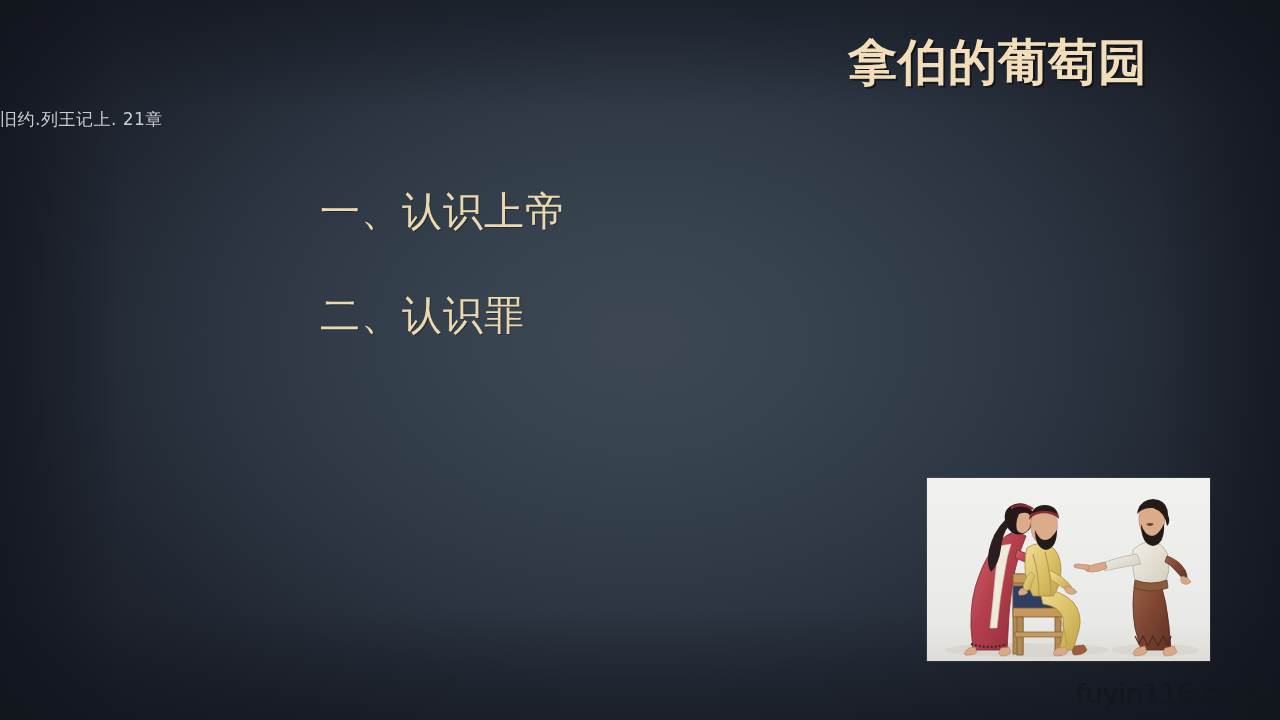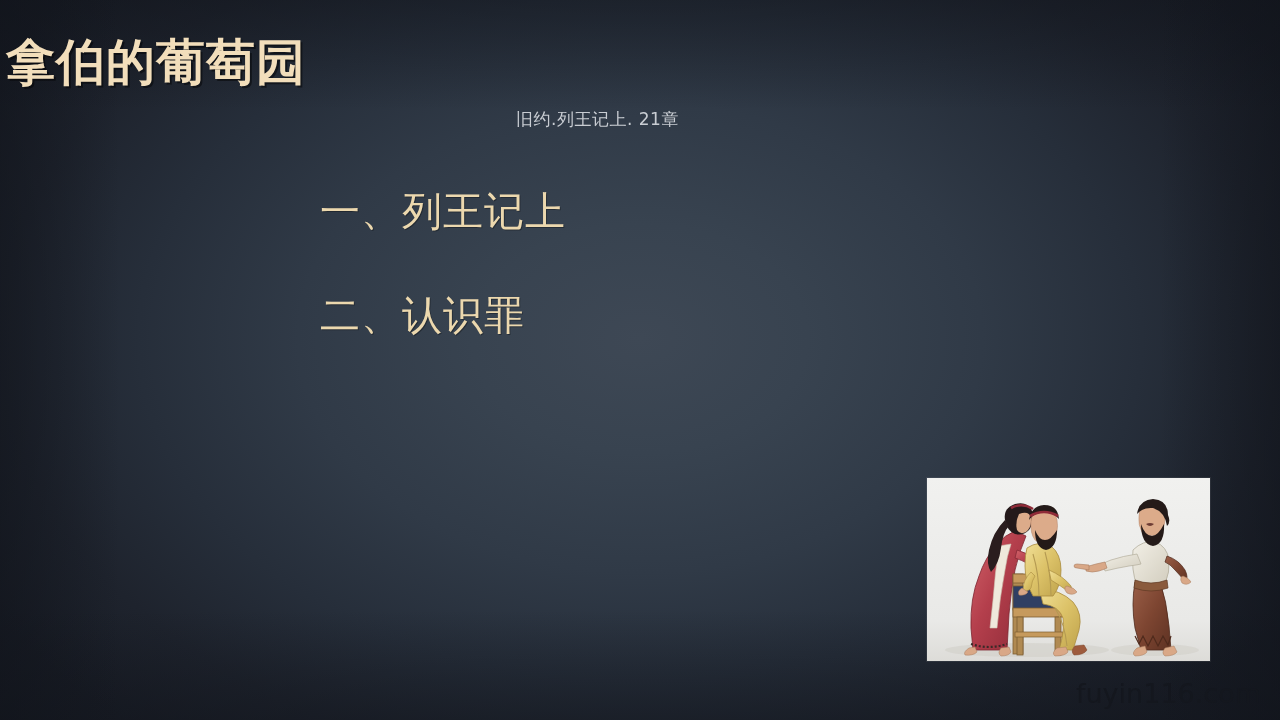--- a/index.html
+++ b/index.html
@@ -25,36 +25,36 @@
     background:
       linear-gradient(to right, rgba(16,19,26,0.55) 0px, rgba(16,19,26,0.0) 120px),
       linear-gradient(to left,  rgba(16,19,26,0.55) 0px, rgba(16,19,26,0.0) 120px),
       linear-gradient(to bottom, rgba(16,19,26,0.45) 0px, rgba(16,19,26,0.0) 110px),
       linear-gradient(to top,    rgba(16,19,26,0.45) 0px, rgba(16,19,26,0.0) 110px);
   }
 
   #title {
     position: absolute;
     top: 30px;
-    left: 6px;
+    left: 15px;
     width: 1133px;
-    text-align: left;
+    text-align: right;
     font-size: 49px;
     font-weight: bold;
     letter-spacing: 1px;
     color: #f2debb;
     text-shadow: 2px 2px 0 rgba(0,0,0,0.45);
     white-space: nowrap;
   }
   #subtitle {
     position: absolute;
     top: 108px;
     left: 0;
     width: 1195px;
-    text-align: center;
+    text-align: left;
     font-size: 17px;
     font-weight: normal;
     letter-spacing: 0.5px;
     color: #c9cdd3;
     white-space: nowrap;
   }
 
   #outline {
     position: absolute;
     left: 320px;
@@ -100,21 +100,21 @@
 
 <div id="slide">
 
   <div id="vignette"></div>
 
   <div id="title">拿伯的葡萄园</div>
 
   <div id="subtitle">旧约.列王记上. 21章</div>
 
   <div id="outline">
-    <div class="outline-item i1">一、列王记上</div>
+    <div class="outline-item i1">一、认识上帝</div>
     <div class="outline-item i2">二、认识罪</div>
   </div>
 
   <div id="illustration">
     <svg width="283" height="183" viewBox="0 0 283 183" xmlns="http://www.w3.org/2000/svg">
       <defs>
         <linearGradient id="bgPaper" x1="0" y1="0" x2="0" y2="1">
           <stop offset="0%" stop-color="#f1f1ef"></stop>
           <stop offset="78%" stop-color="#e9e9e7"></stop>
           <stop offset="100%" stop-color="#dddcd8"></stop>

